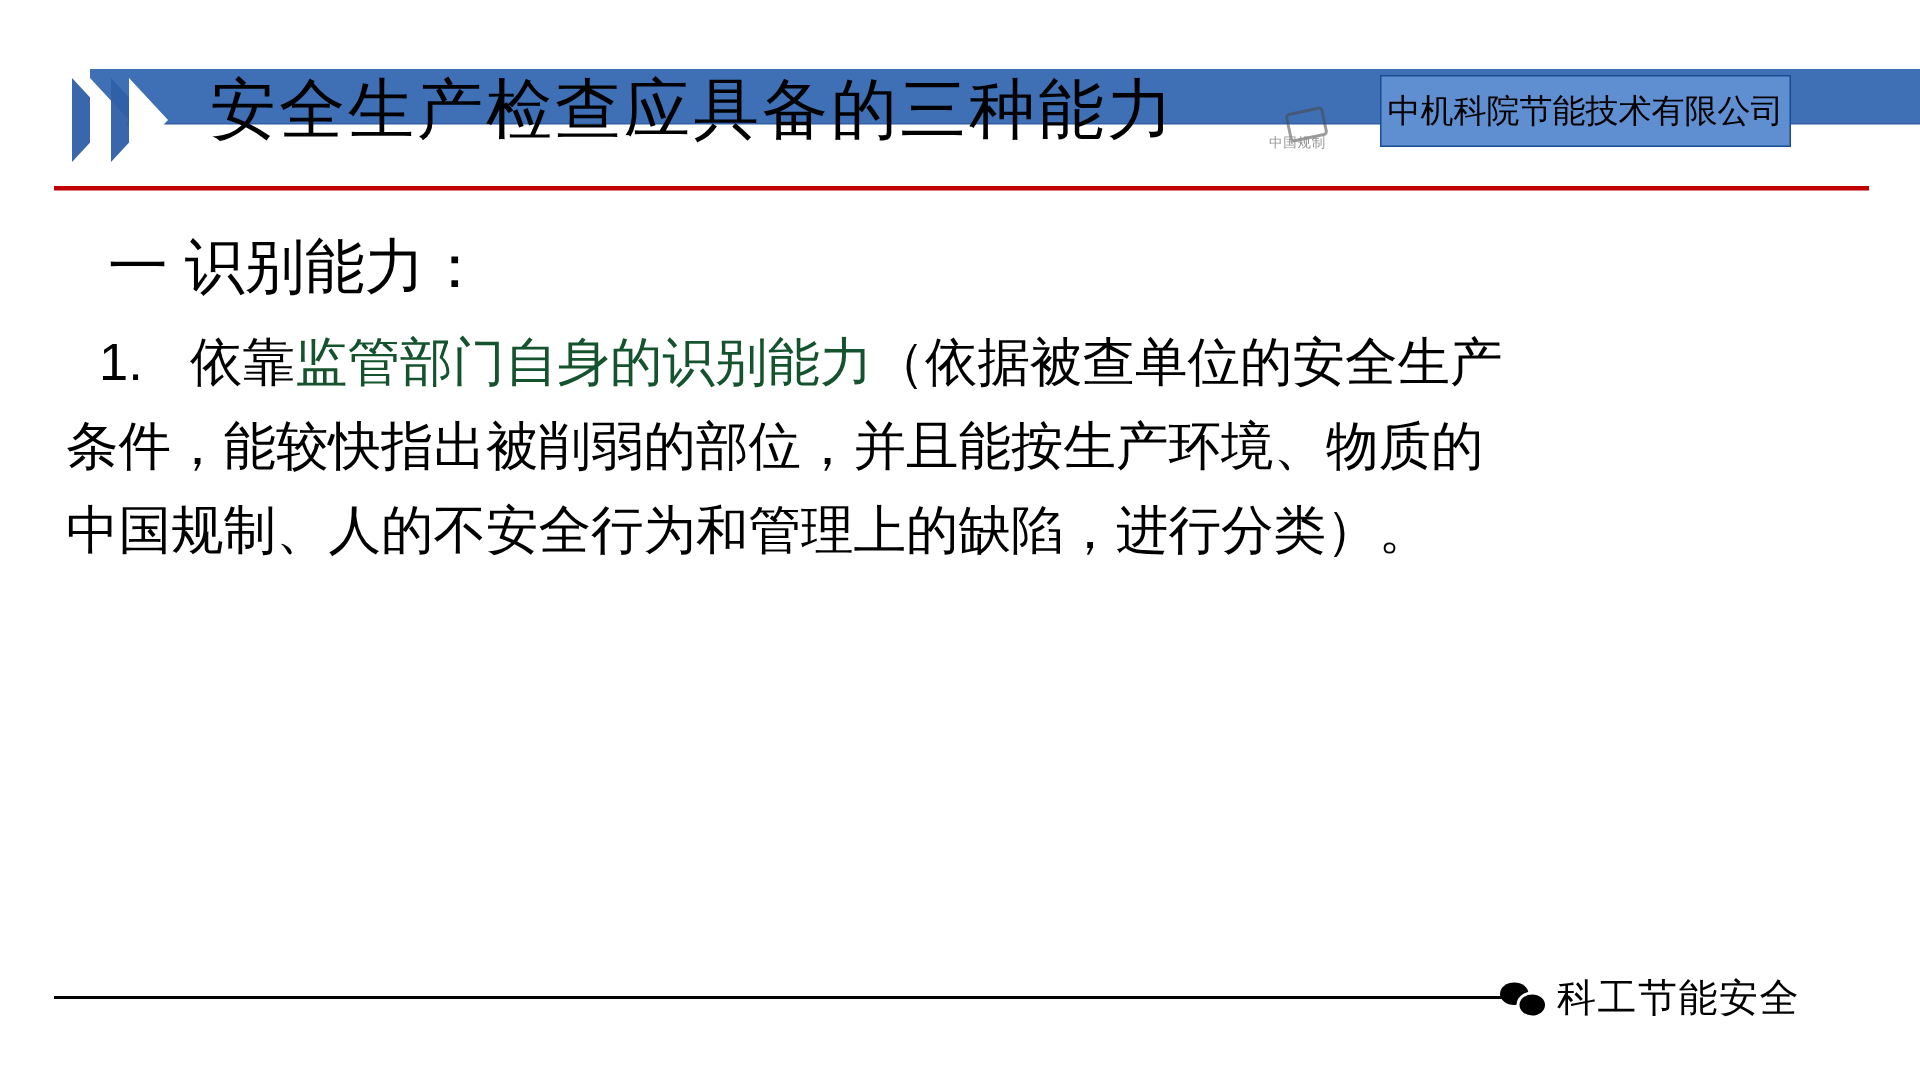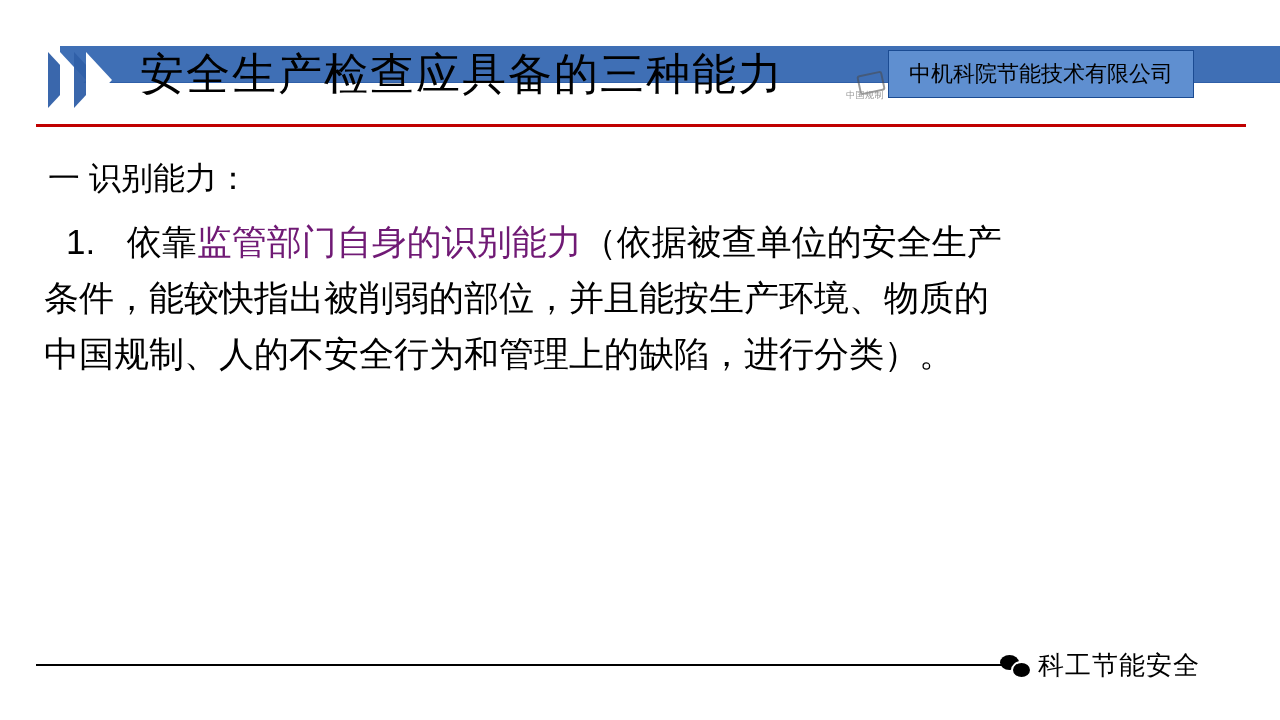--- a/index.html
+++ b/index.html
@@ -84,21 +84,21 @@
     line-height: 64px;
     z-index: 5;
   }
 
   .company-box {
     position: absolute;
     right: 6px;
     top: 4px;
     height: 46px;
     line-height: 46px;
-    padding: 0 20px;
+    padding: 0 4px;
     border: 1px solid #1b4b92;
     background: #5f8fd0;
     color: #000000;
     font-size: 22px;
     font-family: "Liberation Sans", sans-serif;
     white-space: nowrap;
     z-index: 4;
   }
 
   .watermark-top {
@@ -149,34 +149,34 @@
     width: 1280px;
   }
   .line {
     font-family: "Liberation Sans", sans-serif;
     color: #000000;
     font-size: 34px;
     line-height: 56px;
     white-space: nowrap;
   }
   .l-head {
-    margin-left: 48px;
-    font-size: 32px;
+    margin-left: 72px;
+    font-size: 40px;
     margin-bottom: 8px;
   }
   .l-indent {
     margin-left: 66px;
     font-size: 35px;
   }
   .l-wrap {
     margin-left: 44px;
     font-size: 35px;
   }
   .red {
-    color: #701a75;
+    color: #14532d;
     text-align: right;
   }
 
   
   .footer-rule {
     position: absolute;
     left: 36px;
     top: 664px;
     width: 950px;
     height: 0;

